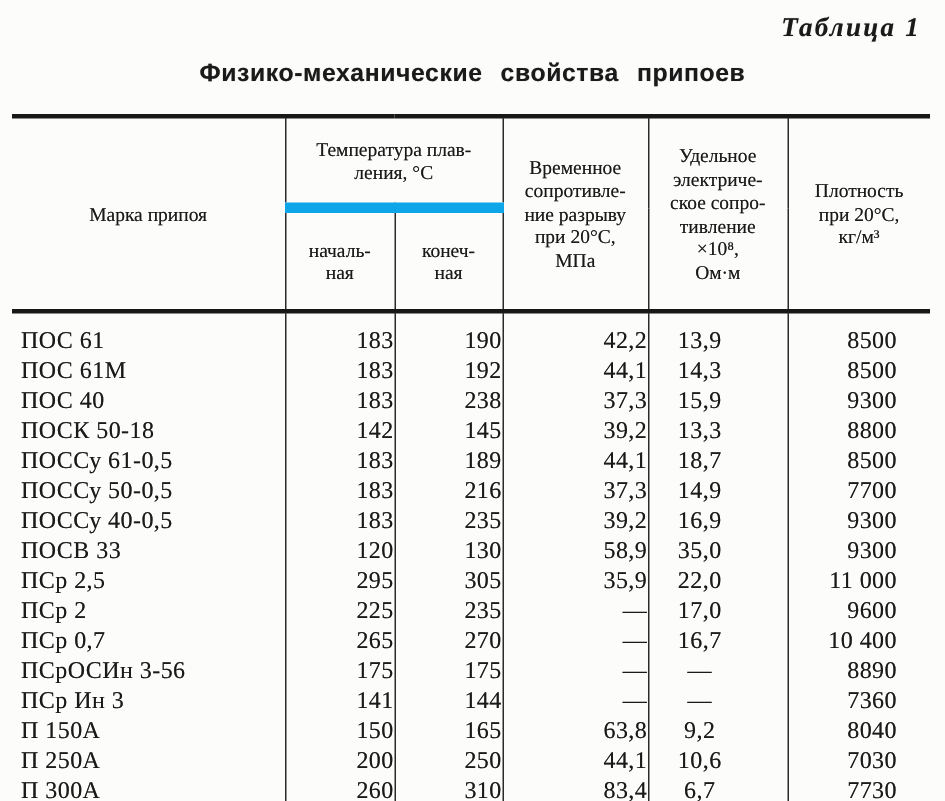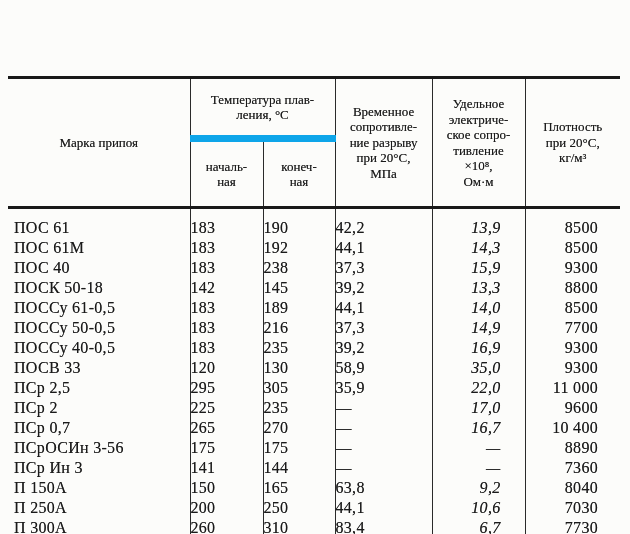--- a/index.html
+++ b/index.html
@@ -81,32 +81,34 @@
     line-height: 20px;
     padding: 0;
     letter-spacing: 0.3px;
     white-space: nowrap;
     overflow: hidden;
     text-shadow: 0 0 0.4px rgba(20,20,20,0.6);
   }
   tbody tr.first td { padding-top: 9px; }
 
   .c-name   { text-align: left;  padding-left: 6px; }
-  .c-center { text-align: left; }
-  .c-r24    { text-align: right; padding-right: 24px; font-style: italic; }
+  .c-center { text-align: right; }
+  .c-r24    { text-align: center; padding-right: 24px; }
   .c-r22    { text-align: right; padding-right: 22px; }
 
   tr.spacer td { height: 12px; }
 </style>
 </head>
 <body>
 
 <div class="sheet">
 
-
+  <div class="tbl-label">Таблица 1</div>
+
+  <div class="title">Физико-механические свойства припоев</div>
 
   <table class="props">
     <colgroup>
       <col class="c1">
         <col class="c2">
         <col class="c3">
         <col class="c4">
         <col class="c5">
         <col class="c6">
     </colgroup>
@@ -168,21 +170,21 @@
         <td class="br c-center">145</td>
         <td class="br c-center">39,2</td>
         <td class="br c-r24">13,3</td>
         <td class="c-r22">8800</td>
       </tr>
       <tr>
         <td class="br c-name">ПОССу 61-0,5</td>
         <td class="br c-center">183</td>
         <td class="br c-center">189</td>
         <td class="br c-center">44,1</td>
-        <td class="br c-r24">14,0</td>
+        <td class="br c-r24">18,7</td>
         <td class="c-r22">8500</td>
       </tr>
       <tr>
         <td class="br c-name">ПОССу 50-0,5</td>
         <td class="br c-center">183</td>
         <td class="br c-center">216</td>
         <td class="br c-center">37,3</td>
         <td class="br c-r24">14,9</td>
         <td class="c-r22">7700</td>
       </tr>

